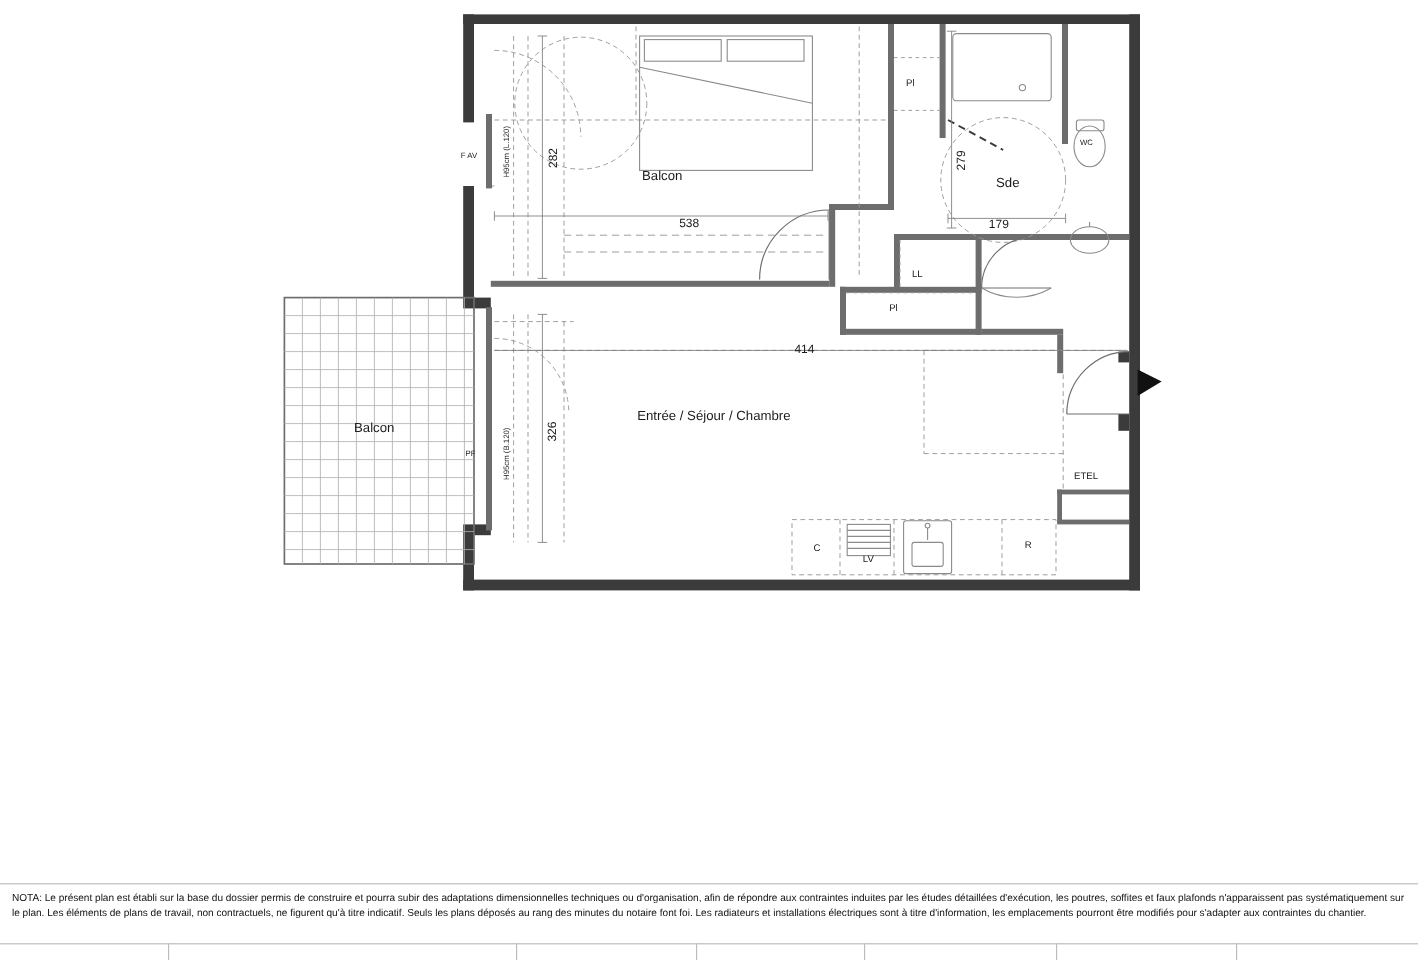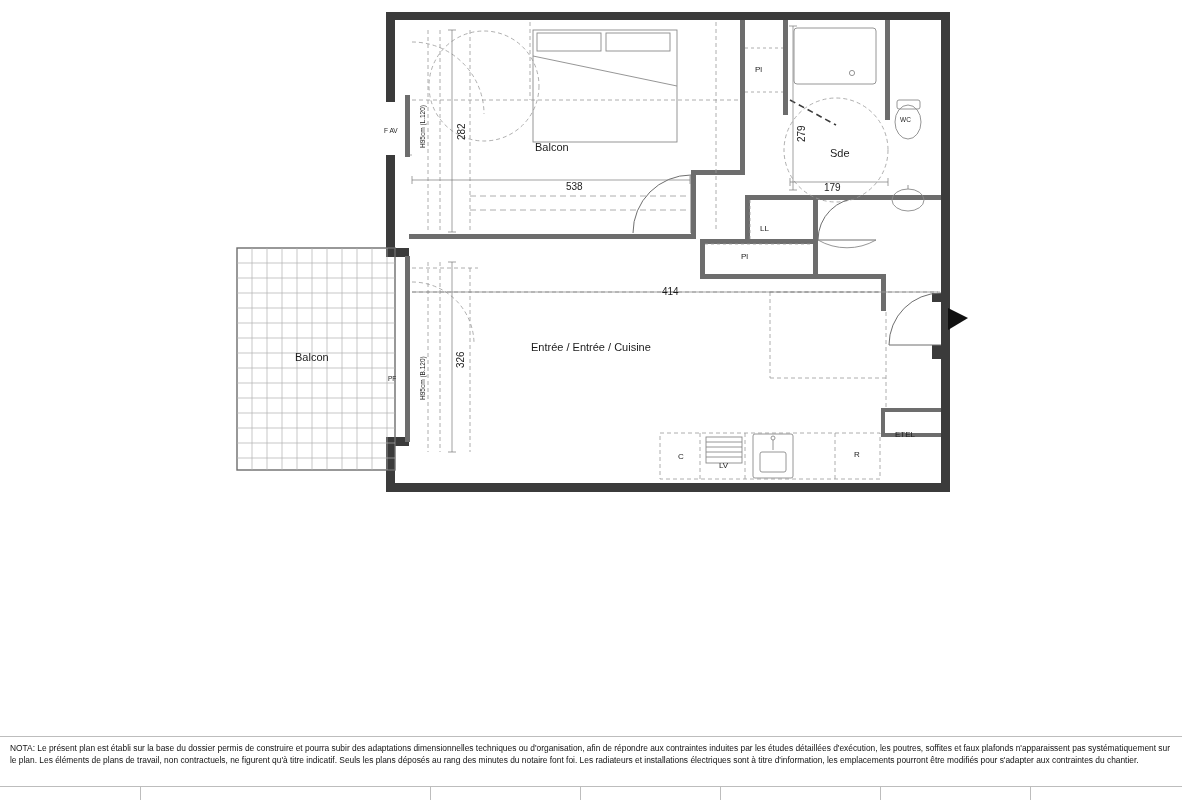--- a/index.html
+++ b/index.html
@@ -271,28 +271,28 @@
       <g stroke="#9a9a9a" stroke-dasharray="6,4">
         <line x1="470" y1="196" x2="690" y2="196"></line>
         <line x1="470" y1="210" x2="690" y2="210"></line>
       </g>
     </g>
 
     <polygon points="948,308 968,318 948,330" fill="#111111"></polygon>
   </svg>
 
   <div class="label" style="left:535px; top:141px;">Balcon</div>
-  <div class="label" style="left:531px; top:341px;">Entrée / Entrée / Cuisine</div>
+  <div class="label" style="left:531px; top:341px;">Entrée / Séjour / Chambre</div>
   <div class="label" style="left:295px; top:351px;">Balcon</div>
   <div class="label" style="left:830px; top:147px;">Sde</div>
 
   <div class="label small" style="left:755px; top:65px;">Pl</div>
   <div class="label small" style="left:760px; top:204px;margin-top:20px;">LL</div>
   <div class="label small" style="left:741px; top:252px;">Pl</div>
-  <div class="label small" style="left:895px; top:430px;">ETEL</div>
+  <div class="label small" style="left:895px; top:392px;">ETEL</div>
   <div class="label small" style="left:678px; top:452px;">C</div>
   <div class="label small" style="left:719px; top:461px;">LV</div>
   <div class="label small" style="left:854px; top:450px;">R</div>
   <div class="label tiny" style="left:384px; top:127px;">F AV</div>
   <div class="label tiny" style="left:388px; top:375px;">PF</div>
   <div class="label tiny" style="left:900px; top:116px;">WC</div>
 
   <div class="dim" style="left:566px; top:181px;">538</div>
   <div class="dim" style="left:662px; top:286px;">414</div>
   <div class="dim vert" style="left:456px; top:140px;">282</div>

